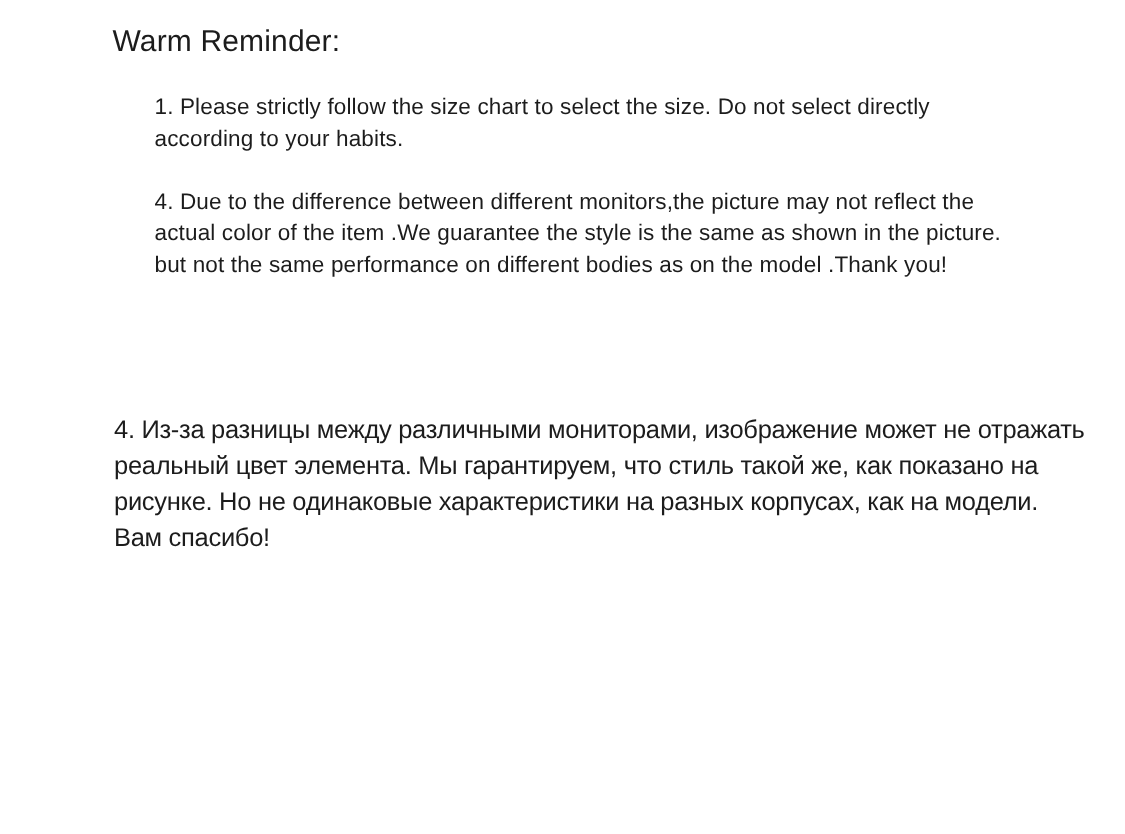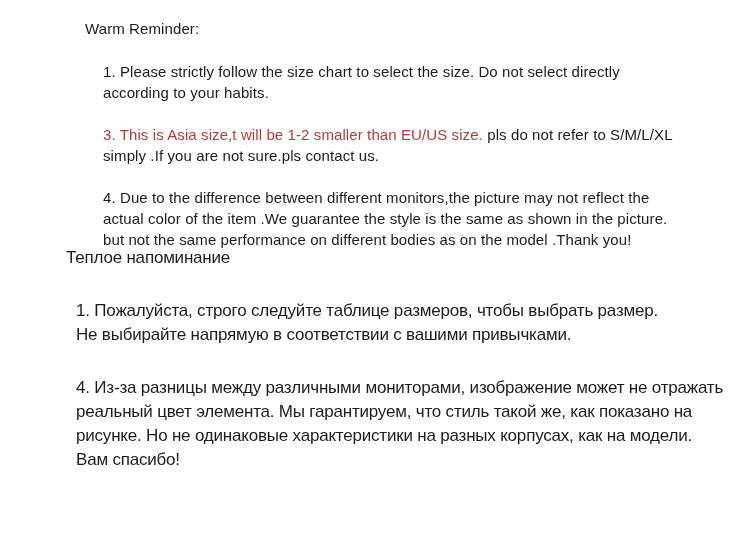--- a/index.html
+++ b/index.html
@@ -20,22 +20,22 @@
   
   .en {
     left: 75px;
     top: 18px;
     width: 645px;
     font-size: 15px;
     line-height: 21px;
     letter-spacing: 0.1px;
   }
   .en .title {
-    margin: 0 0 1px 10px;
-    font-size: 15px;
+    margin: 0 0 1px 0;
+    font-size: 20px;
     font-weight: normal;
   }
   .en .item {
     padding-left: 28px;
     text-indent: -15px;
     white-space: pre-line;
   }
 
   
   .ru {
@@ -63,35 +63,26 @@
 </head>
 <body style="--red-en: #b23a3e; --red-ru: #b03236; background: rgb(255, 255, 255); color: rgb(28, 28, 28);">
 
 <section class="section en">
   <h2 class="title">Warm Reminder:</h2>
   <div class="item">
     <span>1. Please strictly follow the size chart to select the size. Do not select directly
 according to your habits.</span>
   </div>
   <div class="item">
-    <span class="red-en">3. This is Asia size,t will be 1-2 smaller than EU/US size.</span><span> pls do not refer to S/M/L/XL
-simply .If you are not sure.pls contact us.</span>
-  </div>
-  <div class="item">
     <span>4. Due to the difference between different monitors,the picture may not reflect the
 actual color of the item .We guarantee the style is the same as shown in the picture.
 but not the same performance on different bodies as on the model .Thank you!</span>
   </div>
 </section>
 
 <section class="section ru">
-  <h2 class="title">Теплое напоминание</h2>
-  <div class="item">
-    <span>1. Пожалуйста, строго следуйте таблице размеров, чтобы выбрать размер.
-Не выбирайте напрямую в соответствии с вашими привычками.</span>
-  </div>
   <div class="item">
     <span>4. Из-за разницы между различными мониторами, изображение может не отражать
 реальный цвет элемента. Мы гарантируем, что стиль такой же, как показано на
 рисунке. Но не одинаковые характеристики на разных корпусах, как на модели.
 Вам спасибо!</span>
   </div>
 </section>
 
 </body></html>

